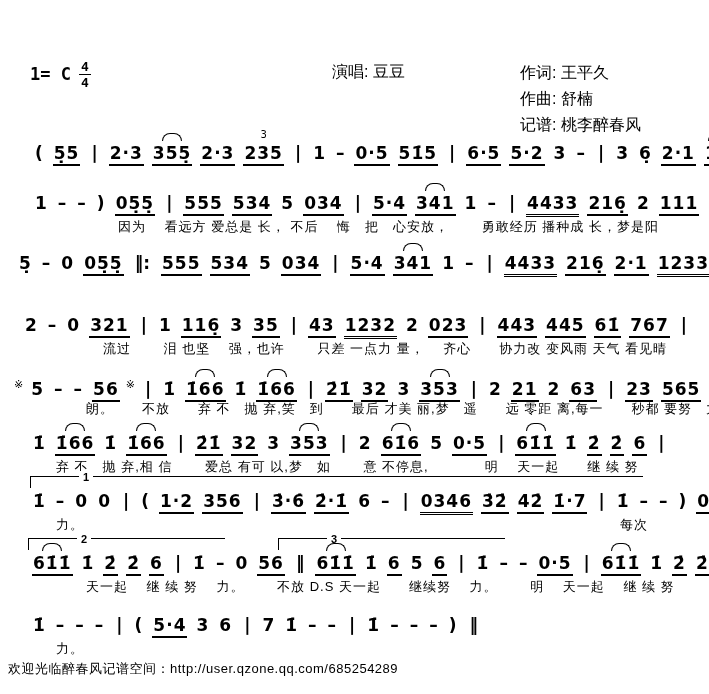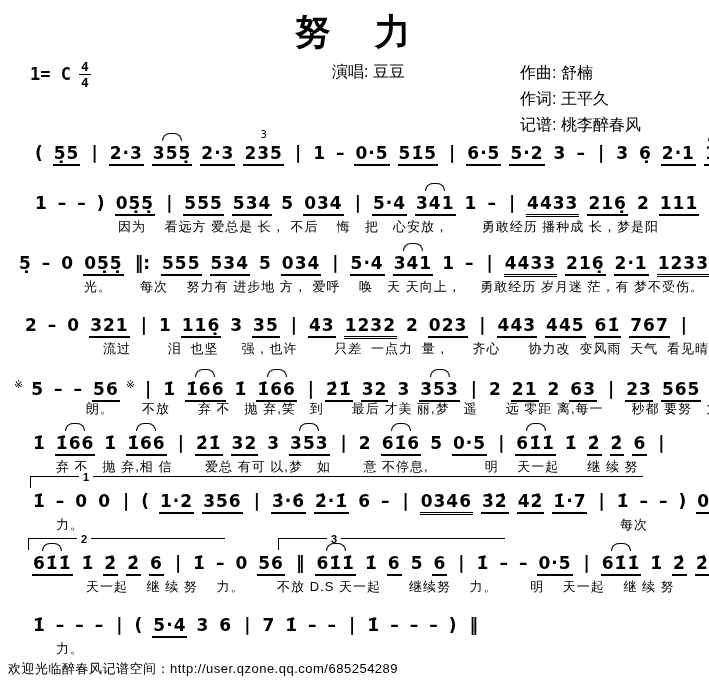--- a/index.html
+++ b/index.html
@@ -37,61 +37,59 @@
   .volta{position:absolute;top:0;height:11px;border-top:1.5px solid #000;border-left:1.5px solid #000;}
   .volta span{position:absolute;top:-6px;left:48px;background:#fff;padding:0 4px;
               font-size:11px;font-weight:bold;}
   
   #footer{position:absolute;left:8px;bottom:16px;font-size:13px;letter-spacing:0.5px;}
 </style>
 </head>
 <body>
 
 <div id="page">
-  <div id="title">努　力</div>
 
   <div id="keyrow">
     <span>1= C</span><span class="frac"><span class="num">4</span><span class="den">4</span></span>
   </div>
 
   <div id="singer">
     <span>演唱:</span>
     <span>豆豆</span>
   </div>
 
   <div id="credits">
     <div>
+      <span>作词:</span>
+      <span>王平久</span>
+    </div>
+    <div>
       <span>作曲:</span>
       <span>舒楠</span>
-    </div>
-    <div>
-      <span>作词:</span>
-      <span>王平久</span>
     </div>
     <div>
       <span>记谱:</span>
       <span>桃李醉春风</span>
     </div>
   </div>
 
   <div id="score">
       <div class="line" style="height: 50px;">
         <div class="notes" style="padding-left: 30px;"><span class="note">(</span><span class="note u1">5̣5</span><span class="note bar">|</span><span class="note u1">2·3</span><span class="note u1">355̣<span class="arc"></span></span><span class="note u1">2·3</span><span class="note u1">235<span class="mark">3</span></span><span class="note bar">|</span><span class="note">1</span><span class="note">–</span><span class="note u1">0·5</span><span class="note u1">51̇5</span><span class="note bar">|</span><span class="note u1">6·5</span><span class="note u1">5·2</span><span class="note">3</span><span class="note">–</span><span class="note bar">|</span><span class="note">3</span><span class="note">6̣</span><span class="note u1">2·1</span><span class="note u1">17̣<span class="arc"></span></span></div>
       </div>
       <div class="line" style="height: 60px;">
         <div class="notes" style="padding-left: 30px;"><span class="note">1</span><span class="note">–</span><span class="note">–</span><span class="note">)</span><span class="note u1">05̣5̣</span><span class="note bar">|</span><span class="note u1">555</span><span class="note u1">534</span><span class="note">5</span><span class="note u1">034</span><span class="note bar">|</span><span class="note u1">5·4</span><span class="note u1">341<span class="arc"></span></span><span class="note">1</span><span class="note">–</span><span class="note bar">|</span><span class="note u2">4433</span><span class="note u1">216̣</span><span class="note">2</span><span class="note u1">111</span></div>
         <div class="lyr" style="left: 118px;">因为　 看远方 爱总是 长， 不后 　悔　把　心安放，　　 勇敢经历 播种成 长，梦是阳</div>
       </div>
       <div class="line" style="height: 62px;">
         <div class="notes" style="padding-left: 14px;"><span class="note">5̣</span><span class="note">–</span><span class="note">0</span><span class="note u1">05̣5̣</span><span class="note bar">‖:</span><span class="note u1">555</span><span class="note u1">534</span><span class="note">5</span><span class="note u1">034</span><span class="note bar">|</span><span class="note u1">5·4</span><span class="note u1">341<span class="arc"></span></span><span class="note">1</span><span class="note">–</span><span class="note bar">|</span><span class="note u2">4433</span><span class="note u1">216̣</span><span class="note u1">2·1</span><span class="note u2">1233</span></div>
-        <div class="lyr" style="left: 84px;">光。　　每次　 努力有 进步地 方， 爱呼　 唤　天 天向上，　 勇敢经历 岁月迷 茫，有 梦不受伤。</div>
       </div>
       <div class="line" style="height: 60px;">
         <div class="notes" style="padding-left: 20px;"><span class="note">2</span><span class="note">–</span><span class="note">0</span><span class="note u1">321</span><span class="note bar">|</span><span class="note">1</span><span class="note u1">116̣</span><span class="note">3</span><span class="note u1">35</span><span class="note bar">|</span><span class="note u1">43</span><span class="note u2">1232</span><span class="note">2</span><span class="note u1">023</span><span class="note bar">|</span><span class="note u1">443</span><span class="note u1">445</span><span class="note u1">61̇</span><span class="note u1">767</span><span class="note bar">|</span></div>
-        <div class="lyr" style="left: 103px; font-family: Liberation Mono, monospace;">流过　　 泪 也坚　 强，也许　　 只差 一点力 量，　 齐心　　协力改 变风雨 天气 看见晴</div>
+        <div class="lyr" style="left: 103px;">流过　　 泪 也坚　 强，也许　　 只差 一点力 量，　 齐心　　协力改 变风雨 天气 看见晴</div>
       </div>
       <div class="line" style="height: 58px;">
         <div class="notes" style="padding-left: 12px;"><span class="note segno">※</span><span class="note">5</span><span class="note">–</span><span class="note">–</span><span class="note u1">56</span><span class="note segno">※</span><span class="note bar">|</span><span class="note">1̇</span><span class="note u1">1̇66<span class="arc"></span></span><span class="note">1̇</span><span class="note u1">1̇66<span class="arc"></span></span><span class="note bar">|</span><span class="note u1">2̇1̇</span><span class="note u1">32</span><span class="note">3</span><span class="note u1">353<span class="arc"></span></span><span class="note bar">|</span><span class="note">2</span><span class="note u1">21</span><span class="note">2</span><span class="note u1">63</span><span class="note bar">|</span><span class="note u1">23</span><span class="note u1">565</span></div>
         <div class="lyr" style="left: 86px;">朗。　　不放　　弃 不　抛 弃,笑　到　　最后 才美 丽,梦　遥　　远 零距 离,每一　　秒都 要努　力。不放</div>
       </div>
       <div class="line" style="height: 58px;">
         <div class="notes" style="padding-left: 28px;"><span class="note">1̇</span><span class="note u1">1̇66<span class="arc"></span></span><span class="note">1̇</span><span class="note u1">1̇66<span class="arc"></span></span><span class="note bar">|</span><span class="note u1">2̇1̇</span><span class="note u1">32</span><span class="note">3</span><span class="note u1">353<span class="arc"></span></span><span class="note bar">|</span><span class="note">2</span><span class="note u1">61̇6<span class="arc"></span></span><span class="note">5</span><span class="note u1">0·5</span><span class="note bar">|</span><span class="note u1">61̇1̇<span class="arc"></span></span><span class="note">1̇</span><span class="note u1">2̇</span><span class="note u1">2̇</span><span class="note u1">6</span><span class="note bar">|</span></div>
         <div class="lyr" style="left: 56px; text-align: right;">弃 不　抛 弃,相 信　　 爱总 有可 以,梦　如　　 意 不停息,　　　　明　 天一起　　继 续 努</div>
       </div>
       <div class="line" style="height: 62px;">

